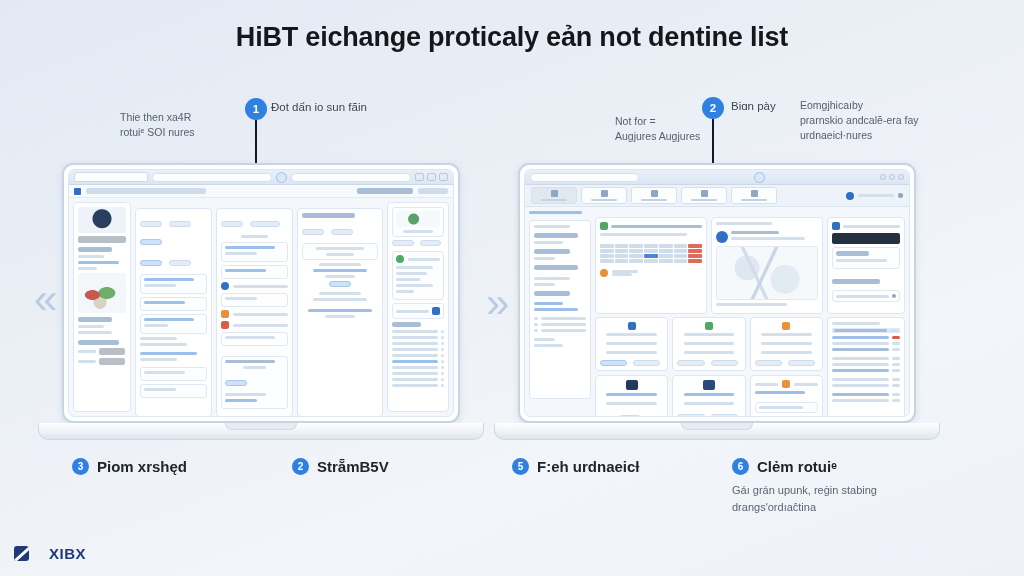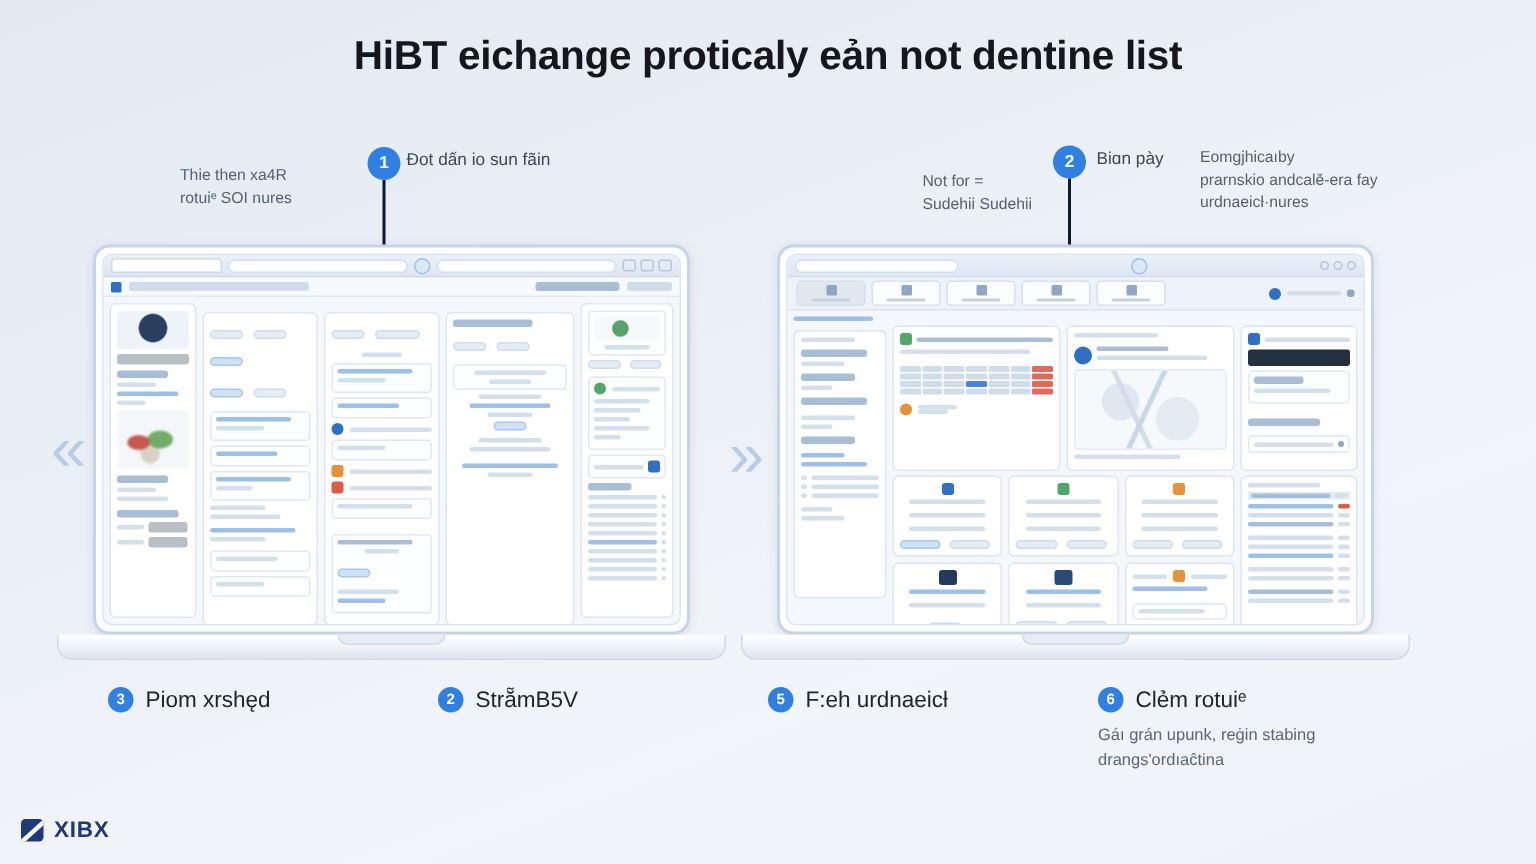--- a/index.html
+++ b/index.html
@@ -299,35 +299,36 @@
   }
   .cap { width: 25%; padding-right: 16px; }
   .cap-head {
     display: flex; align-items: center; gap: 8px;
     margin-bottom: 7px;
   }
   .cap-title {
     font-size: 15px;
     color: #20252c;
     white-space: nowrap;
+    font-weight: bold;
   }
   .cap-body {
     font-size: 11px;
     color: #5a6573;
     line-height: 1.5;
     white-space: pre-line;
   }
   .cap-c3 .cap-body, .cap-c4 .cap-body { }
   .cap-c2 .cap-body { text-align: left; }
 
   
   .logo {
     position: absolute;
     left: 14px; bottom: 14px;
-    display: flex; align-items: center; gap: 7px;
+    display: flex; align-items: center; gap: 20px;
   }
   .logo-mark {
     width: 15px; height: 15px;
     border-radius: 3px;
     background: #1f3a78;
     position: relative;
     overflow: hidden;
   }
   .logo-mark::after {
     content: "";
@@ -347,21 +348,21 @@
 <div class="page-title">HiBT eichange proticaly eản not dentine list</div>
 
 <div class="annot annot-left-a">Thie then xa4R
 rotuiᵉ SOI nures</div>
 <div class="badge badge-lg callout-badge callout-1-badge">1</div>
 <div class="callout-label callout-1-label">Ɖot dấn io sun fãin</div>
 <div class="leader leader-1"></div>
 <div class="leader-dot dot-1"></div>
 
 <div class="annot annot-right-a">Not for =
-Sudehii Sudehii</div>
+Augjures Augjures</div>
 <div class="badge badge-lg callout-badge callout-2-badge">2</div>
 <div class="callout-label callout-2-label">Biɑn pày</div>
 <div class="annot annot-right-b">Eomgјhicaıby
 prarnskio andcalĕ-era fay
 urdnaeicƚ·nures</div>
 <div class="leader leader-2"></div>
 <div class="leader-dot dot-2"></div>
 
 <div class="chevron chev-left">«</div>
 <div class="chevron chev-mid">»</div>

